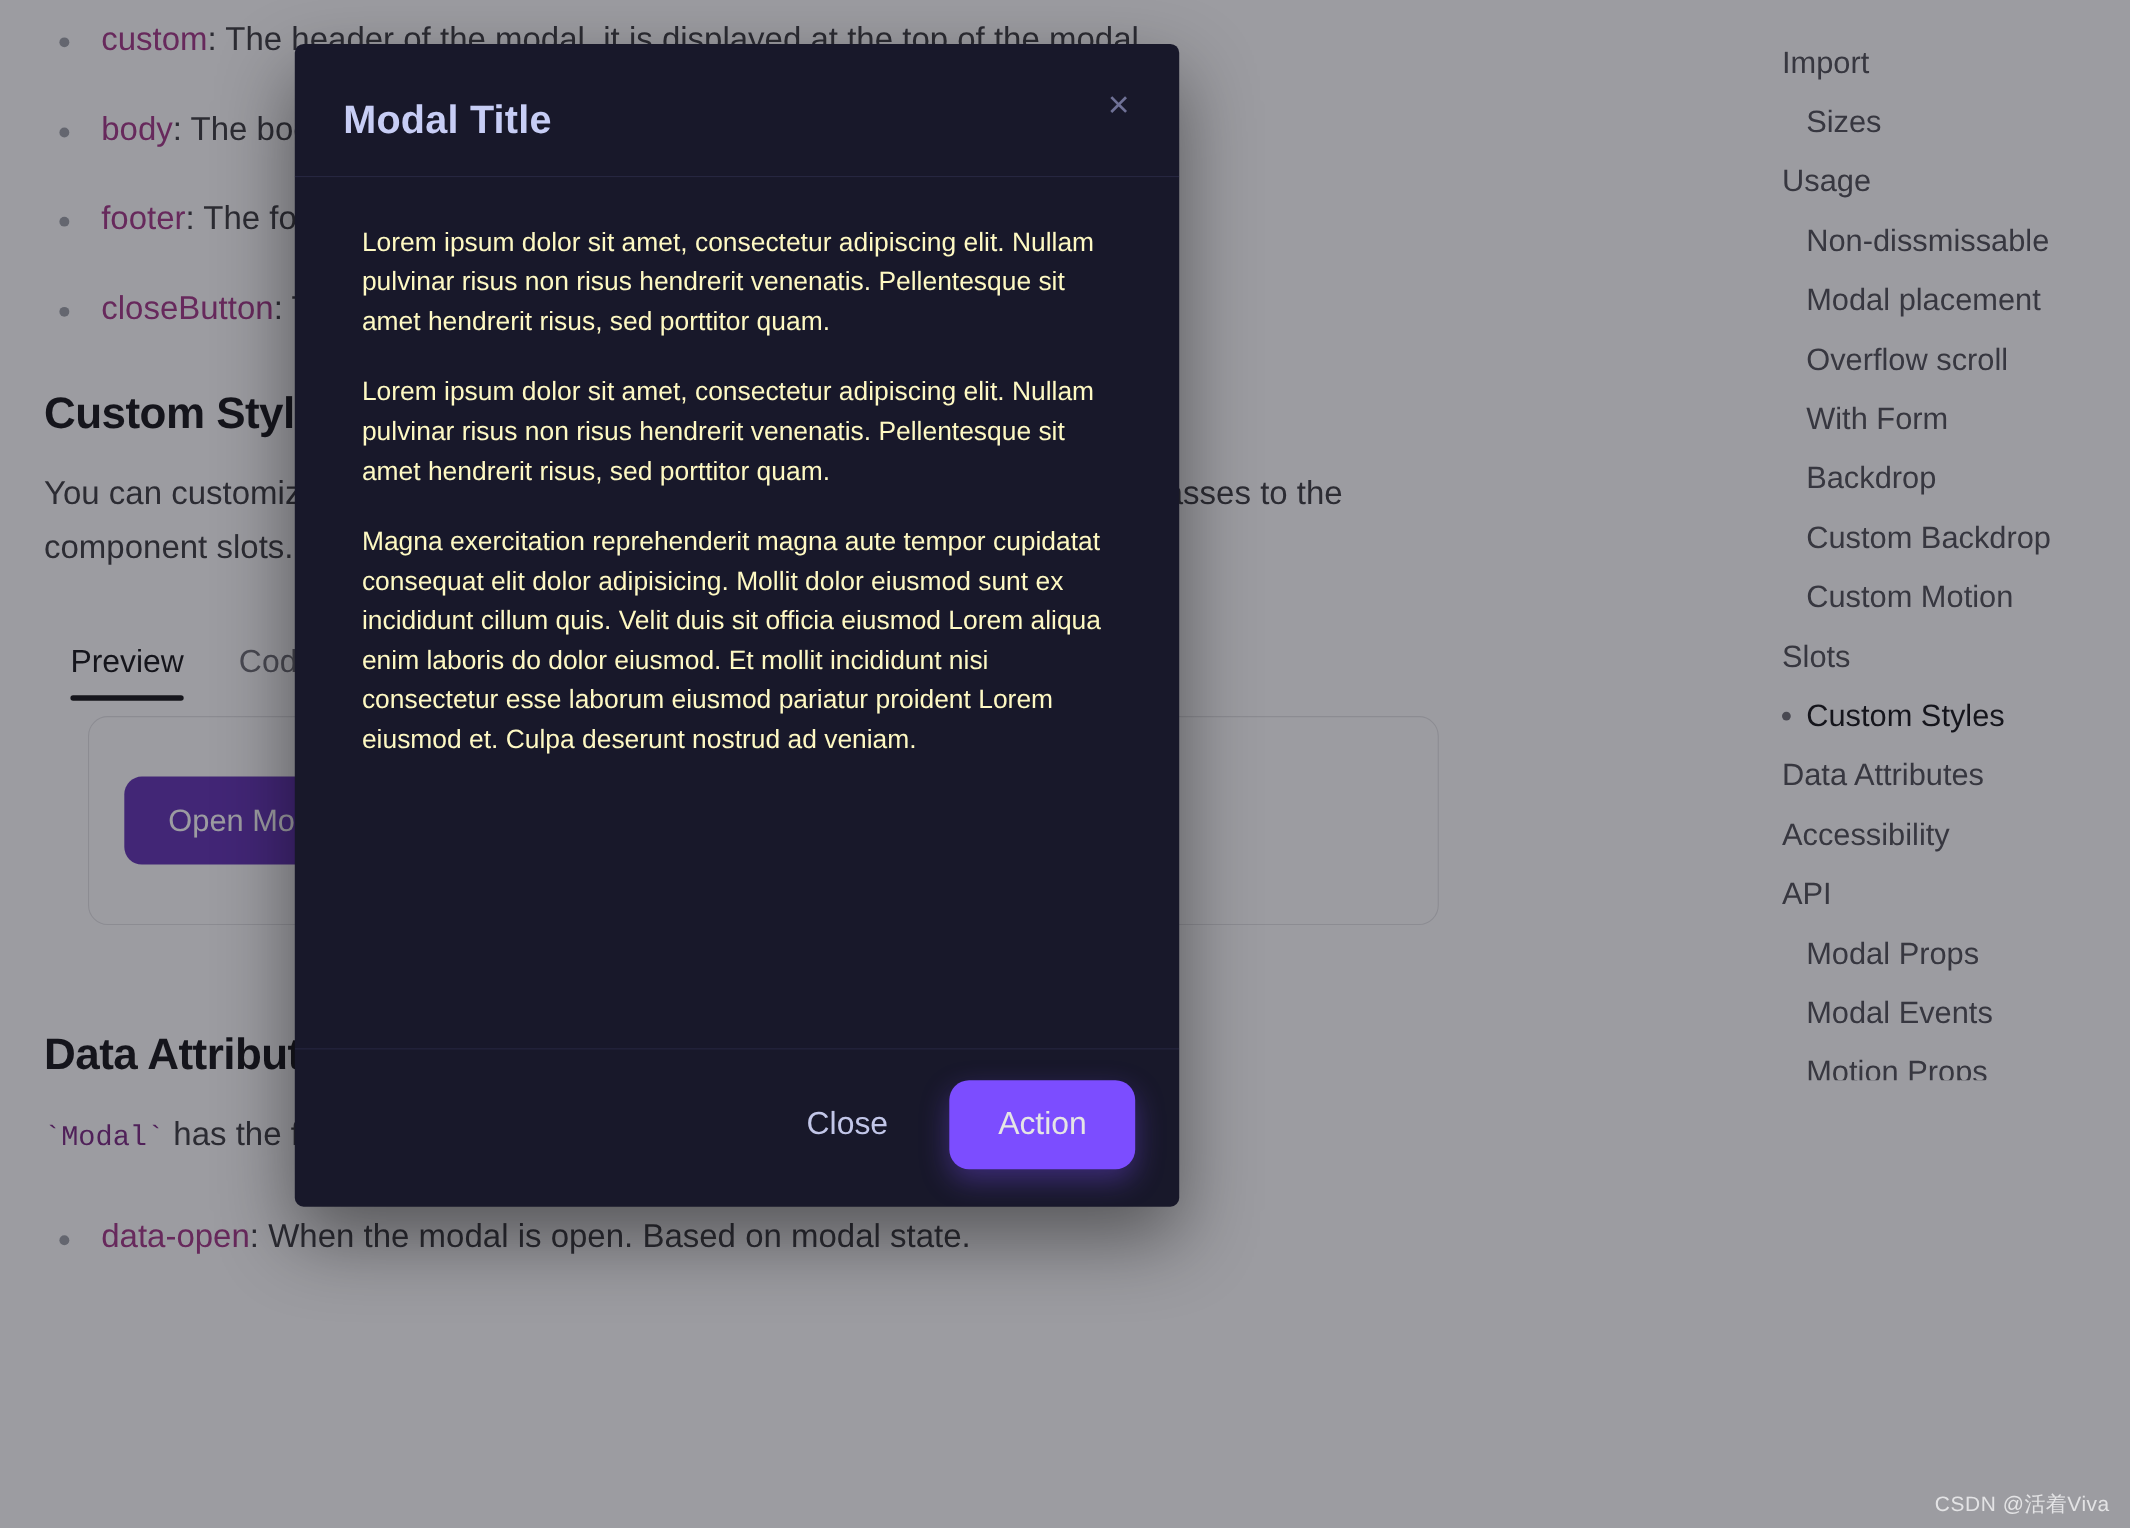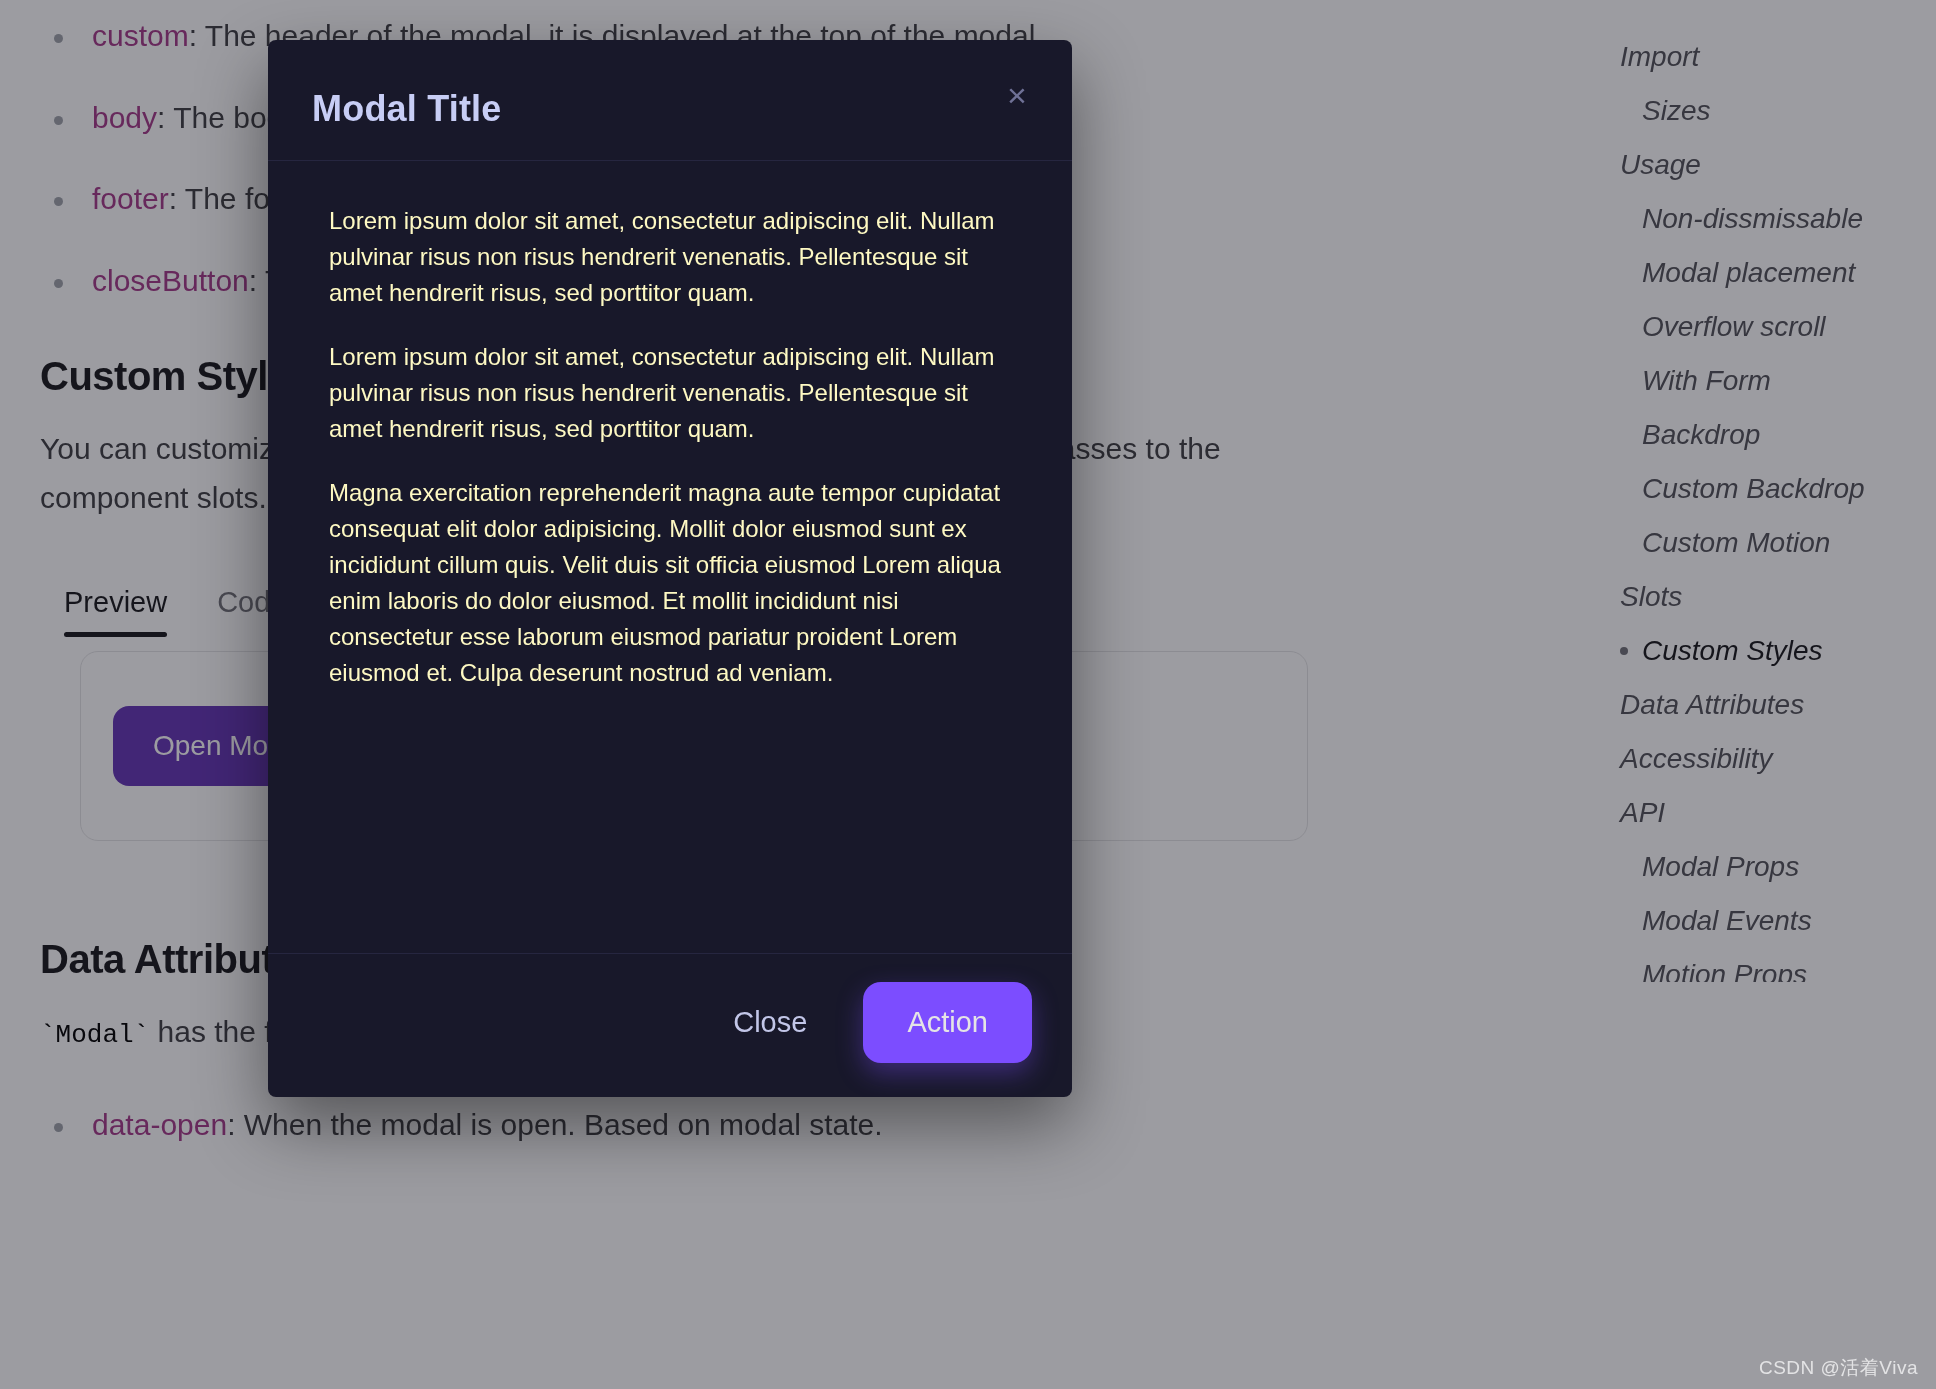--- a/index.html
+++ b/index.html
@@ -121,35 +121,34 @@
     border: none;
     border-radius: 16px;
     padding: 24px 40px;
     cursor: pointer;
     font-family: "Liberation Sans", sans-serif;
   }
 
   .h2-title.data-attr { margin-top: 96px; }
 
   .mono-inline {
-    color: #000000;
+    color: #a21caf;
     font-family: "Liberation Mono", monospace;
     font-size: 26px;
   }
 
   
   #toc {
     position: absolute;
     right: 0;
     top: 0;
     width: 336px;
     height: 982px;
     padding: 30px 0 0 20px;
     overflow: hidden;
-    font-style: italic;
   }
   .toc-link {
     display: block;
     font-size: 28px;
     line-height: 1.0;
     color: #52525b;
     padding: 13px 0;
     white-space: nowrap;
     cursor: pointer;
   }

